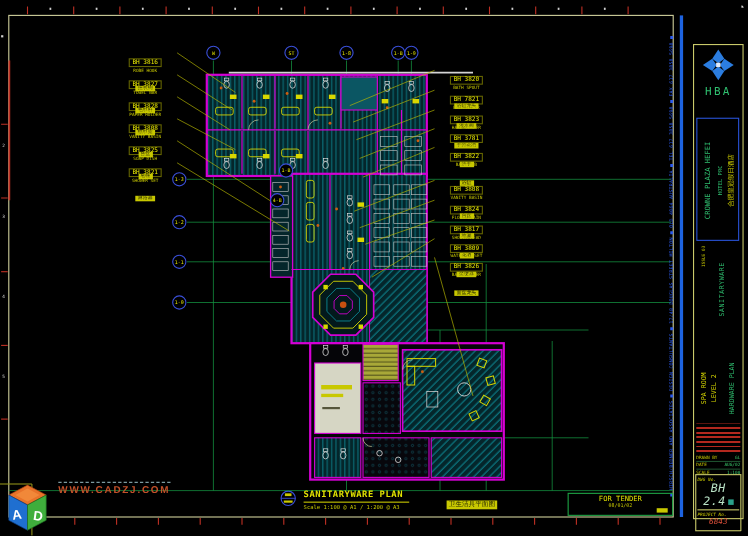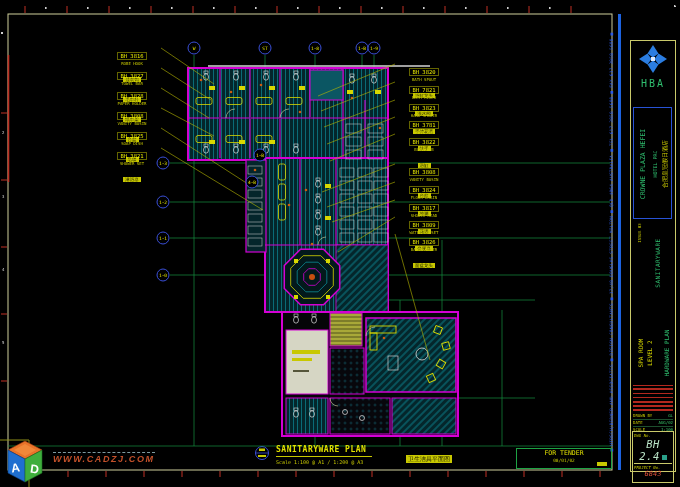--- a/index.html
+++ b/index.html
@@ -55,21 +55,21 @@
   .f-underline{position:absolute;left:276px;top:456px;width:96px;border-top:1px solid #c8c800;}
   .f-scale{position:absolute;left:276px;top:459px;font-size:5px;color:#c8c800;}
   .f-cn{position:absolute;left:406px;top:455px;background:#c8c800;color:#1c1c00;font-size:6px;line-height:8px;padding:0 2px;}
   .tender{position:absolute;left:516px;top:448px;width:96px;height:21px;border:1px solid #1da344;box-sizing:border-box;text-align:center;}
   .tender-label{font-size:6.5px;color:#e0e000;line-height:9px;}
   .tender-date{font-size:4.5px;color:#c8c800;line-height:5px;}
   .tender-chip{position:absolute;right:4px;bottom:2px;width:10px;height:4px;background:#c8c800;}
   
   .wm{position:absolute;left:2px;top:437px;display:flex;align-items:flex-start;gap:5px;z-index:9;}
   .wm-name{font-family:"Liberation Sans",sans-serif;font-size:24px;font-weight:bold;color:#2f8fe0;line-height:26px;text-shadow:0 1px 2px #001a33;}
-  .wm-url{font-family:"Liberation Sans",sans-serif;font-size:9px;font-weight:bold;color:#c2502a;letter-spacing:1.6px;border-top:1px dashed #7d9aa0;padding-top:1px;margin-top:15px;font-style:italic;}
+  .wm-url{font-family:"Liberation Sans",sans-serif;font-size:9px;font-weight:bold;color:#c2502a;letter-spacing:1.6px;border-top:1px dashed #7d9aa0;padding-top:1px;margin-top:1px;}
 </style>
 </head>
 <body>
 
 <div id="sheet">
 
   <svg id="plan-svg" width="680" height="487" viewBox="0 0 680 487">
     <defs>
       <pattern id="hatchV" width="4" height="4" patternUnits="userSpaceOnUse">
         <rect width="4" height="4" fill="#04262b"></rect>

